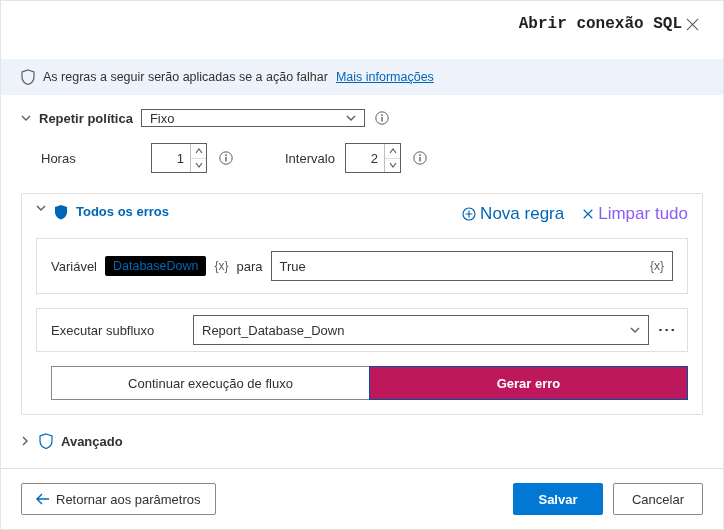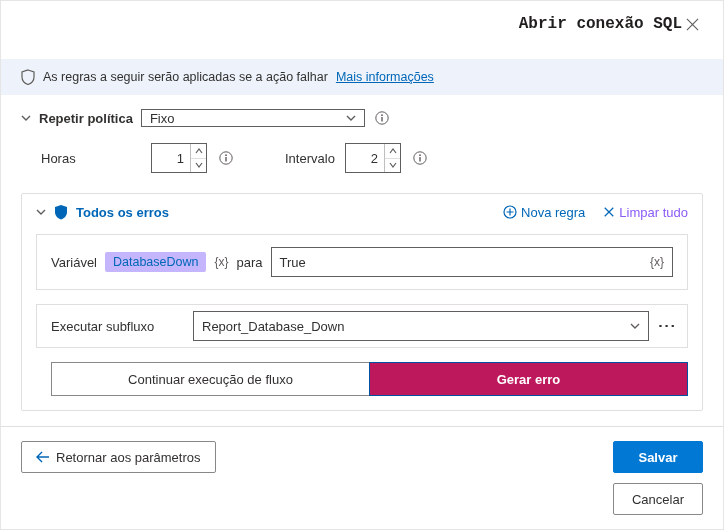--- a/index.html
+++ b/index.html
@@ -132,50 +132,50 @@
     cursor: pointer;
   }
   .spinarrows span:first-child { border-bottom: 1px solid #e1dfdd; }
   .errors-section {
     border: 1px solid #e1dfdd;
     border-radius: 2px;
     margin-bottom: 18px;
   }
   .errors-header {
     display: flex;
-    align-items: center;
+    align-items: flex-start;
     padding: 10px 14px;
     gap: 8px;
   }
   .errors-header .title {
     font-weight: 600;
     color: #0067b8;
     flex: 1;
   }
   .link-action {
     color: #0067b8;
-    font-size: 13px;
+    font-size: 17px;
     display: flex;
     align-items: center;
     gap: 4px;
     cursor: pointer;
     margin-left: 10px;
   }
   .link-action.grey { color: #8b5cf6; }
   .rule-box {
     margin: 4px 14px 14px 14px;
     border: 1px solid #e1dfdd;
     padding: 12px 14px;
     display: flex;
     align-items: center;
     gap: 8px;
     font-size: 13px;
   }
   .var-pill {
-    background: #c4b5fd;
+    background: #000000;
     color: #0067b8;
     padding: 3px 8px;
     border-radius: 2px;
     font-size: 12.5px;
   }
   .braces {
     color: #605e5c;
     font-size: 12px;
   }
   .value-input {
@@ -279,21 +279,21 @@
     cursor: pointer;
     border-radius: 2px;
     gap: 6px;
   }
   .btn.primary {
     background: #0078d4;
     color: #fff;
     border-color: #0078d4;
     font-weight: 600;
   }
-  .footer-right { display: flex; gap: 10px; flex-direction: column; }
+  .footer-right { display: flex; gap: 10px; }
   .shield-icon {
     display: inline-flex;
     color: #0067b8;
   }
   .shield-icon.grey { color: #605e5c; }
   svg { display: block; }
 </style>
 </head>
 <body>
 

